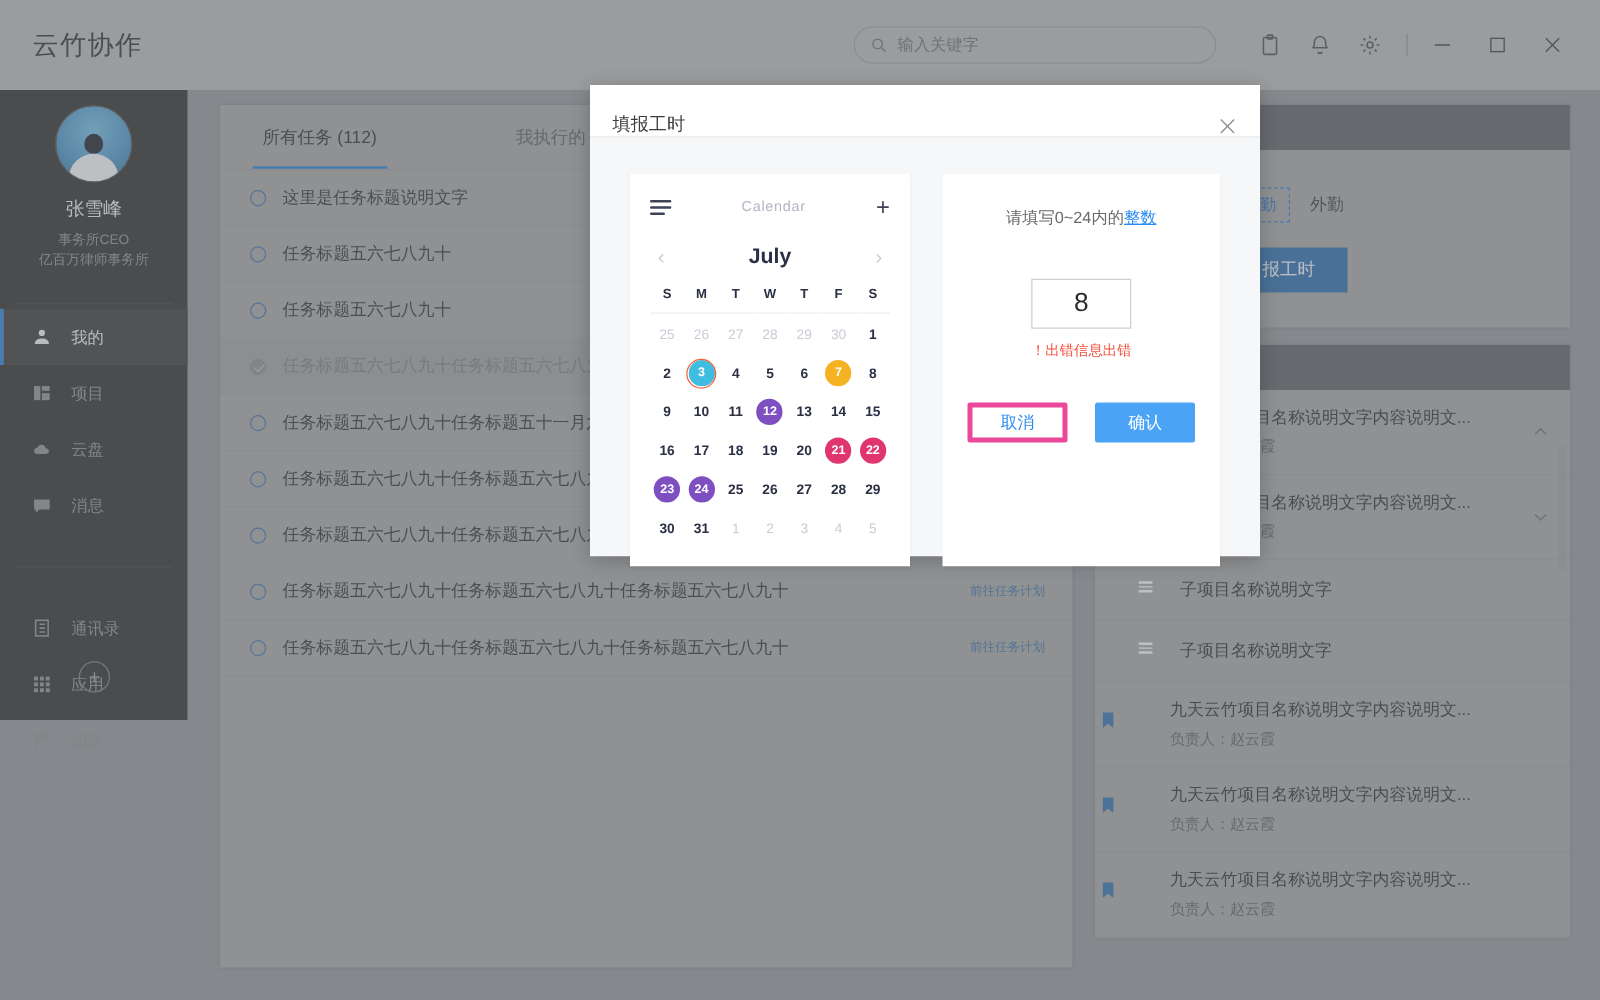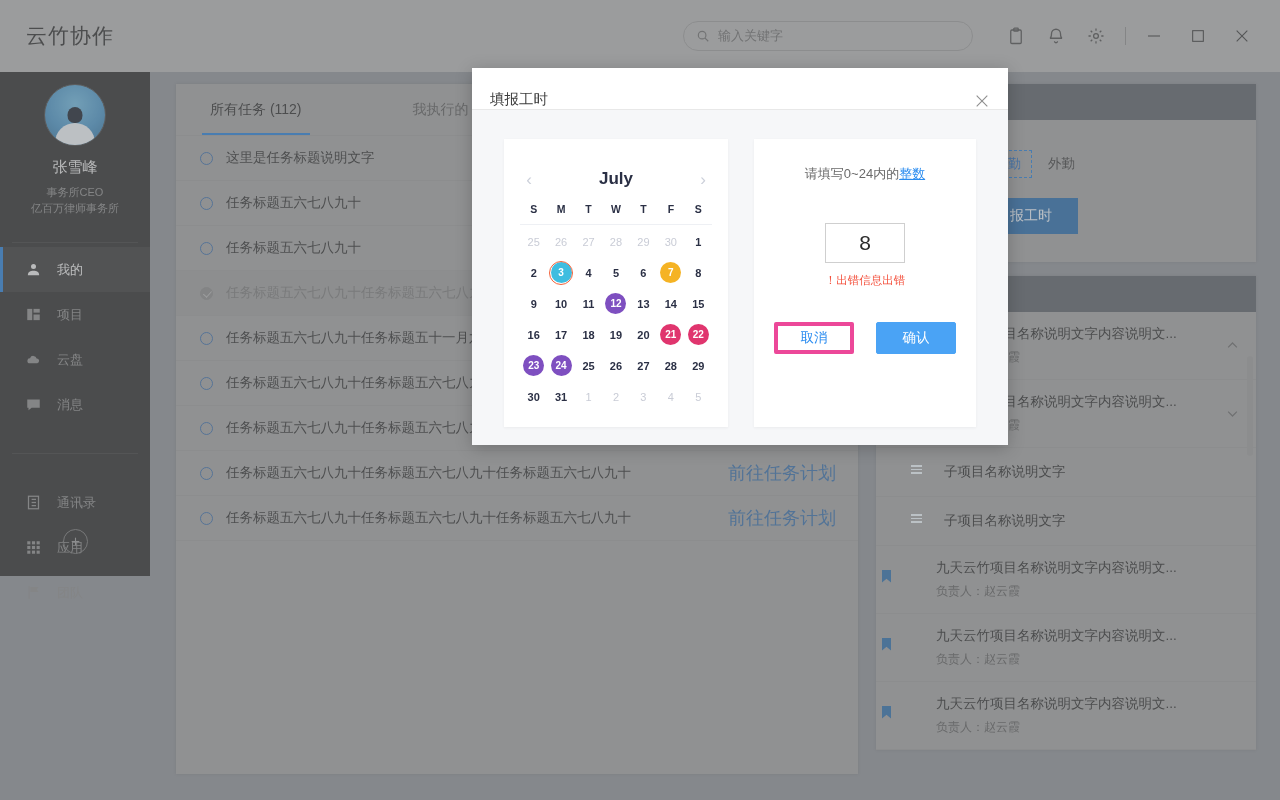--- a/index.html
+++ b/index.html
@@ -99,21 +99,21 @@
   .task-row .ck{
     width:13px; height:13px; border-radius:50%; border:1.3px solid #3f6fa8;
     margin-right:13px; flex:0 0 auto;
   }
   .task-row.done .ck{ border-color:#8a8a8a; background:#8a8a8a; position:relative; }
   .task-row.done .ck:after{
     content:""; position:absolute; left:3.5px; top:1px; width:3.5px; height:7px;
     border:solid #b5b5b5; border-width:0 1.5px 1.5px 0; transform:rotate(42deg);
   }
   .task-title{ flex:1; white-space:nowrap; overflow:hidden; }
-  .task-link{ font-size:18px; color:#3a6fa8; }
+  .task-link{ font-size:10px; color:#3a6fa8; }
 
   
   .right-col{ position:absolute; right:24px; top:28px; width:380px; }
   .card{ background:#a1a1a1; margin-bottom:14px; box-shadow:0 0 3px rgba(0,0,0,.12); }
   .card-head{ height:36px; background:#5c6268; }
   .attend-body{ padding:18px 0 20px; position:relative; }
   .attend-body:before{
     content:""; position:absolute; left:16px; top:10px; bottom:10px;
     border-left:1px dashed #8a8a8a;
   }
@@ -484,20 +484,29 @@
   <div class="modal-head">
     <div class="modal-title">填报工时</div>
     <svg class="modal-close" viewBox="0 0 24 24" stroke="currentColor" stroke-width="1.6">
         <line x1="4" y1="4" x2="20" y2="20"></line>
         <line x1="20" y1="4" x2="4" y2="20"></line>
       </svg>
   </div>
   <div class="modal-body">
 
     <div class="cal">
+      <div class="cal-top">
+        <span class="burger">
+            <i></i>
+            <i></i>
+            <i></i>
+          </span>
+        <span class="cal-label">Calendar</span>
+        <span class="cal-plus">+</span>
+      </div>
       <div class="cal-mrow">
         <span class="cal-arrow">‹</span>
         <span class="cal-month">July</span>
         <span class="cal-arrow">›</span>
       </div>
       <div class="cal-grid" id="cal-grid">
           <div class="cal-dow">S</div>
           <div class="cal-dow">M</div>
           <div class="cal-dow">T</div>
           <div class="cal-dow">W</div>

